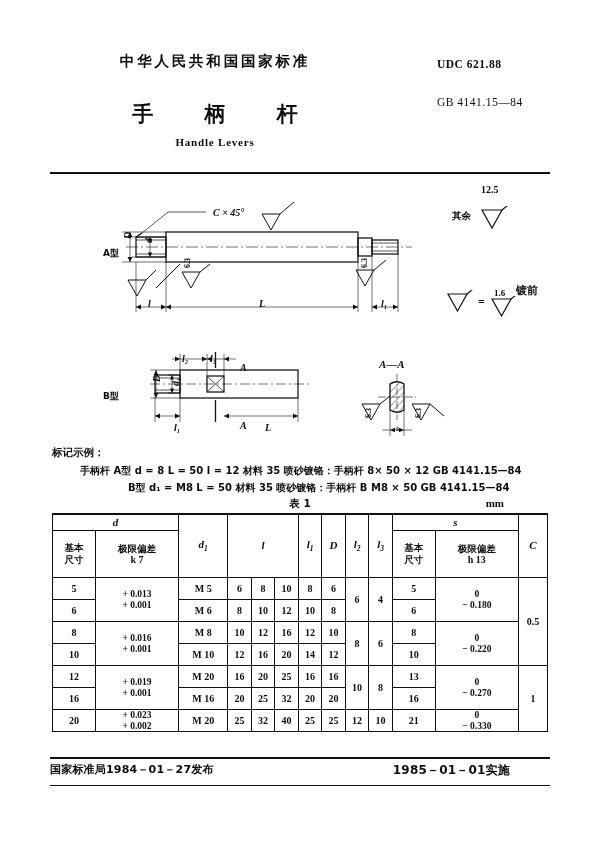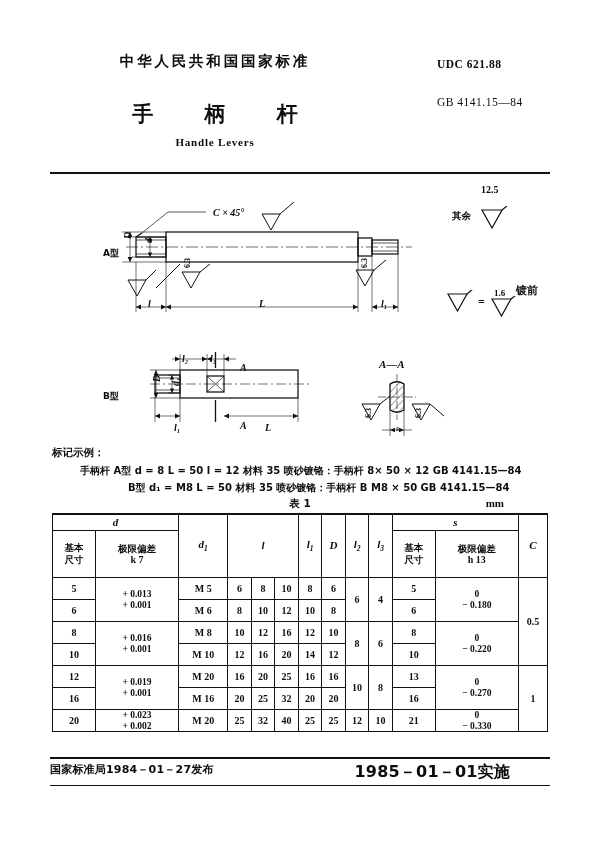--- a/index.html
+++ b/index.html
@@ -94,21 +94,21 @@
     font-family: "DejaVu Sans", sans-serif;
     font-weight: bold;
     font-size: 11px;
     letter-spacing: 0.2px;
   }
   .ftr-right {
     position: absolute;
     right: 50px; top: 762px;
     font-family: "DejaVu Sans", sans-serif;
     font-weight: bold;
-    font-size: 16px;
+    font-size: 12px;
     letter-spacing: 0.2px;
   }
 
   
   .draw { position: absolute; }
   .lbl-type {
     position: absolute;
     font-family: "DejaVu Sans", sans-serif;
     font-weight: bold;
     font-size: 9px;

